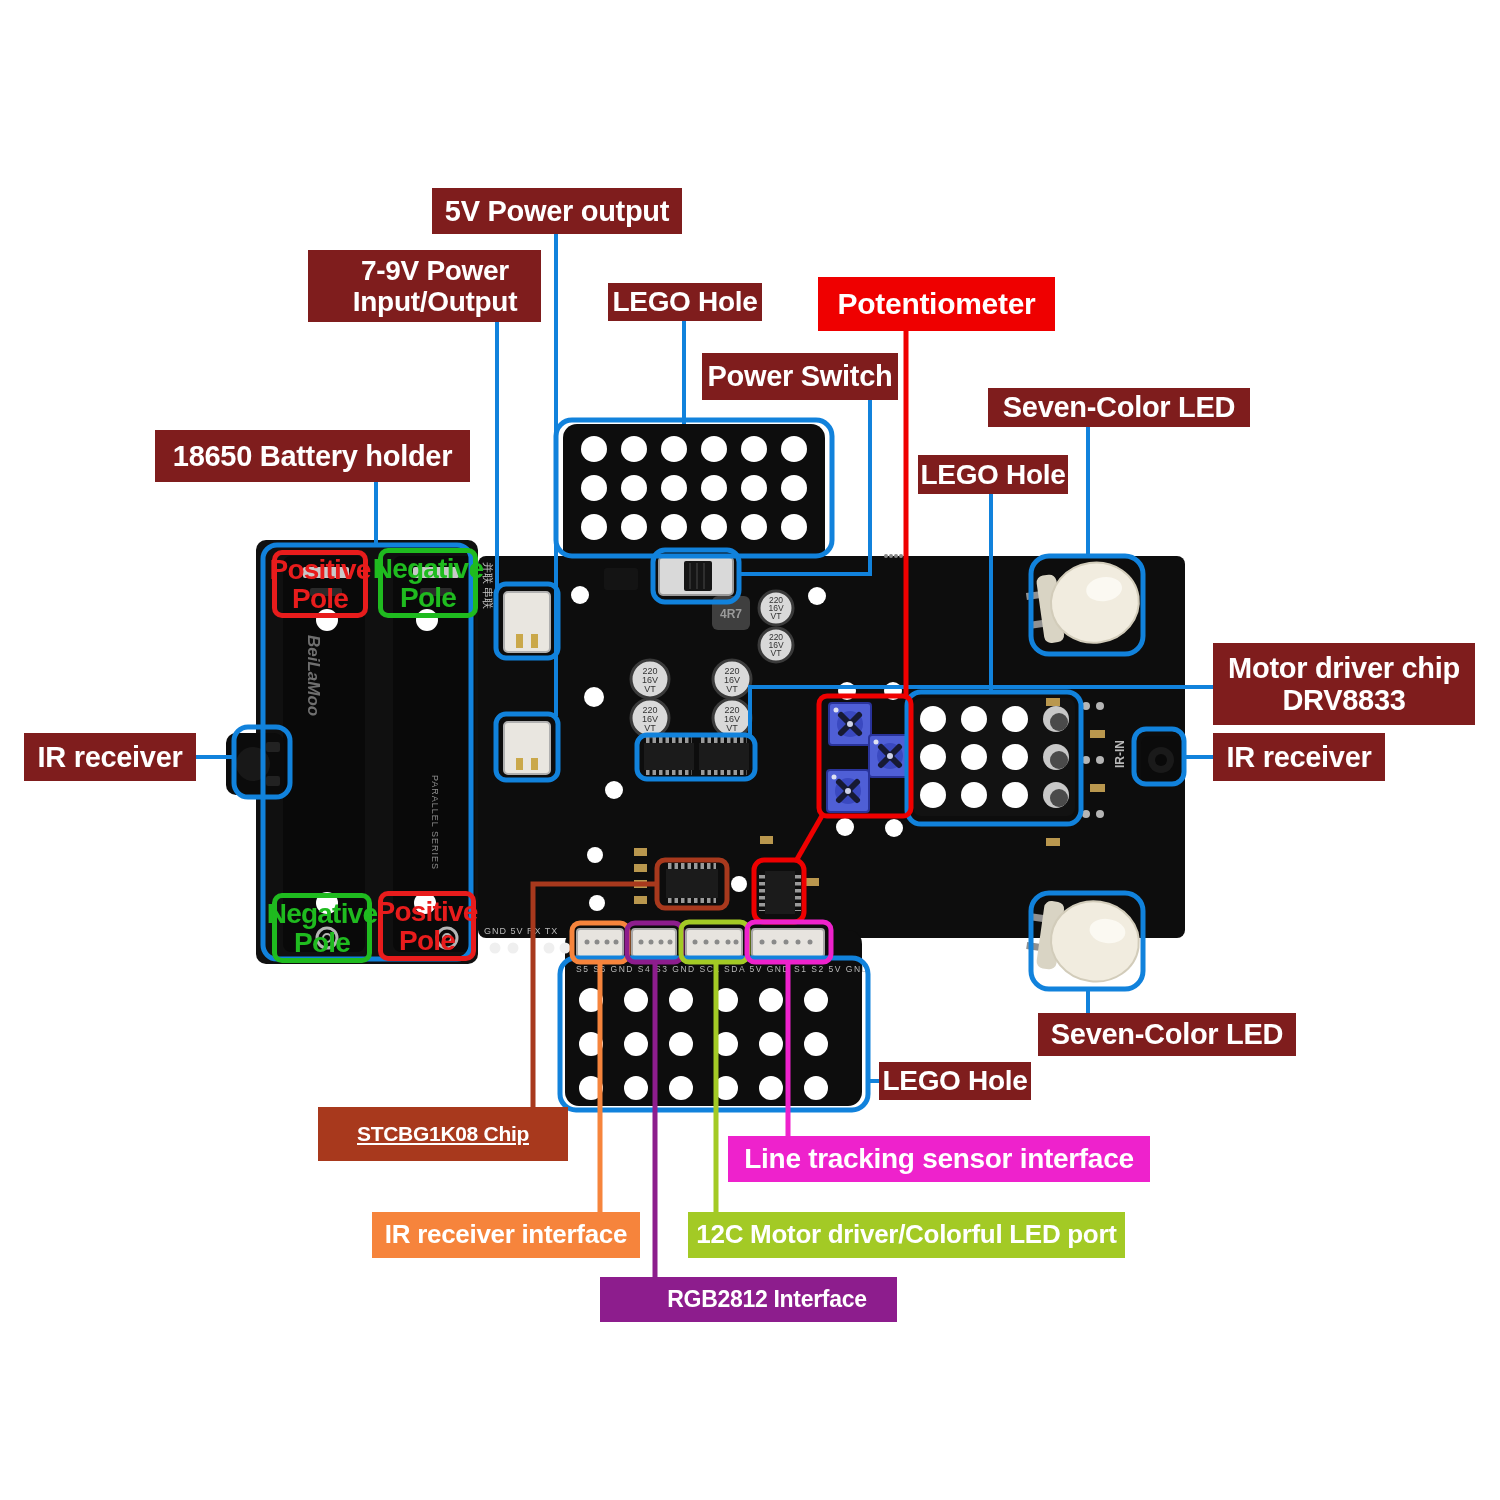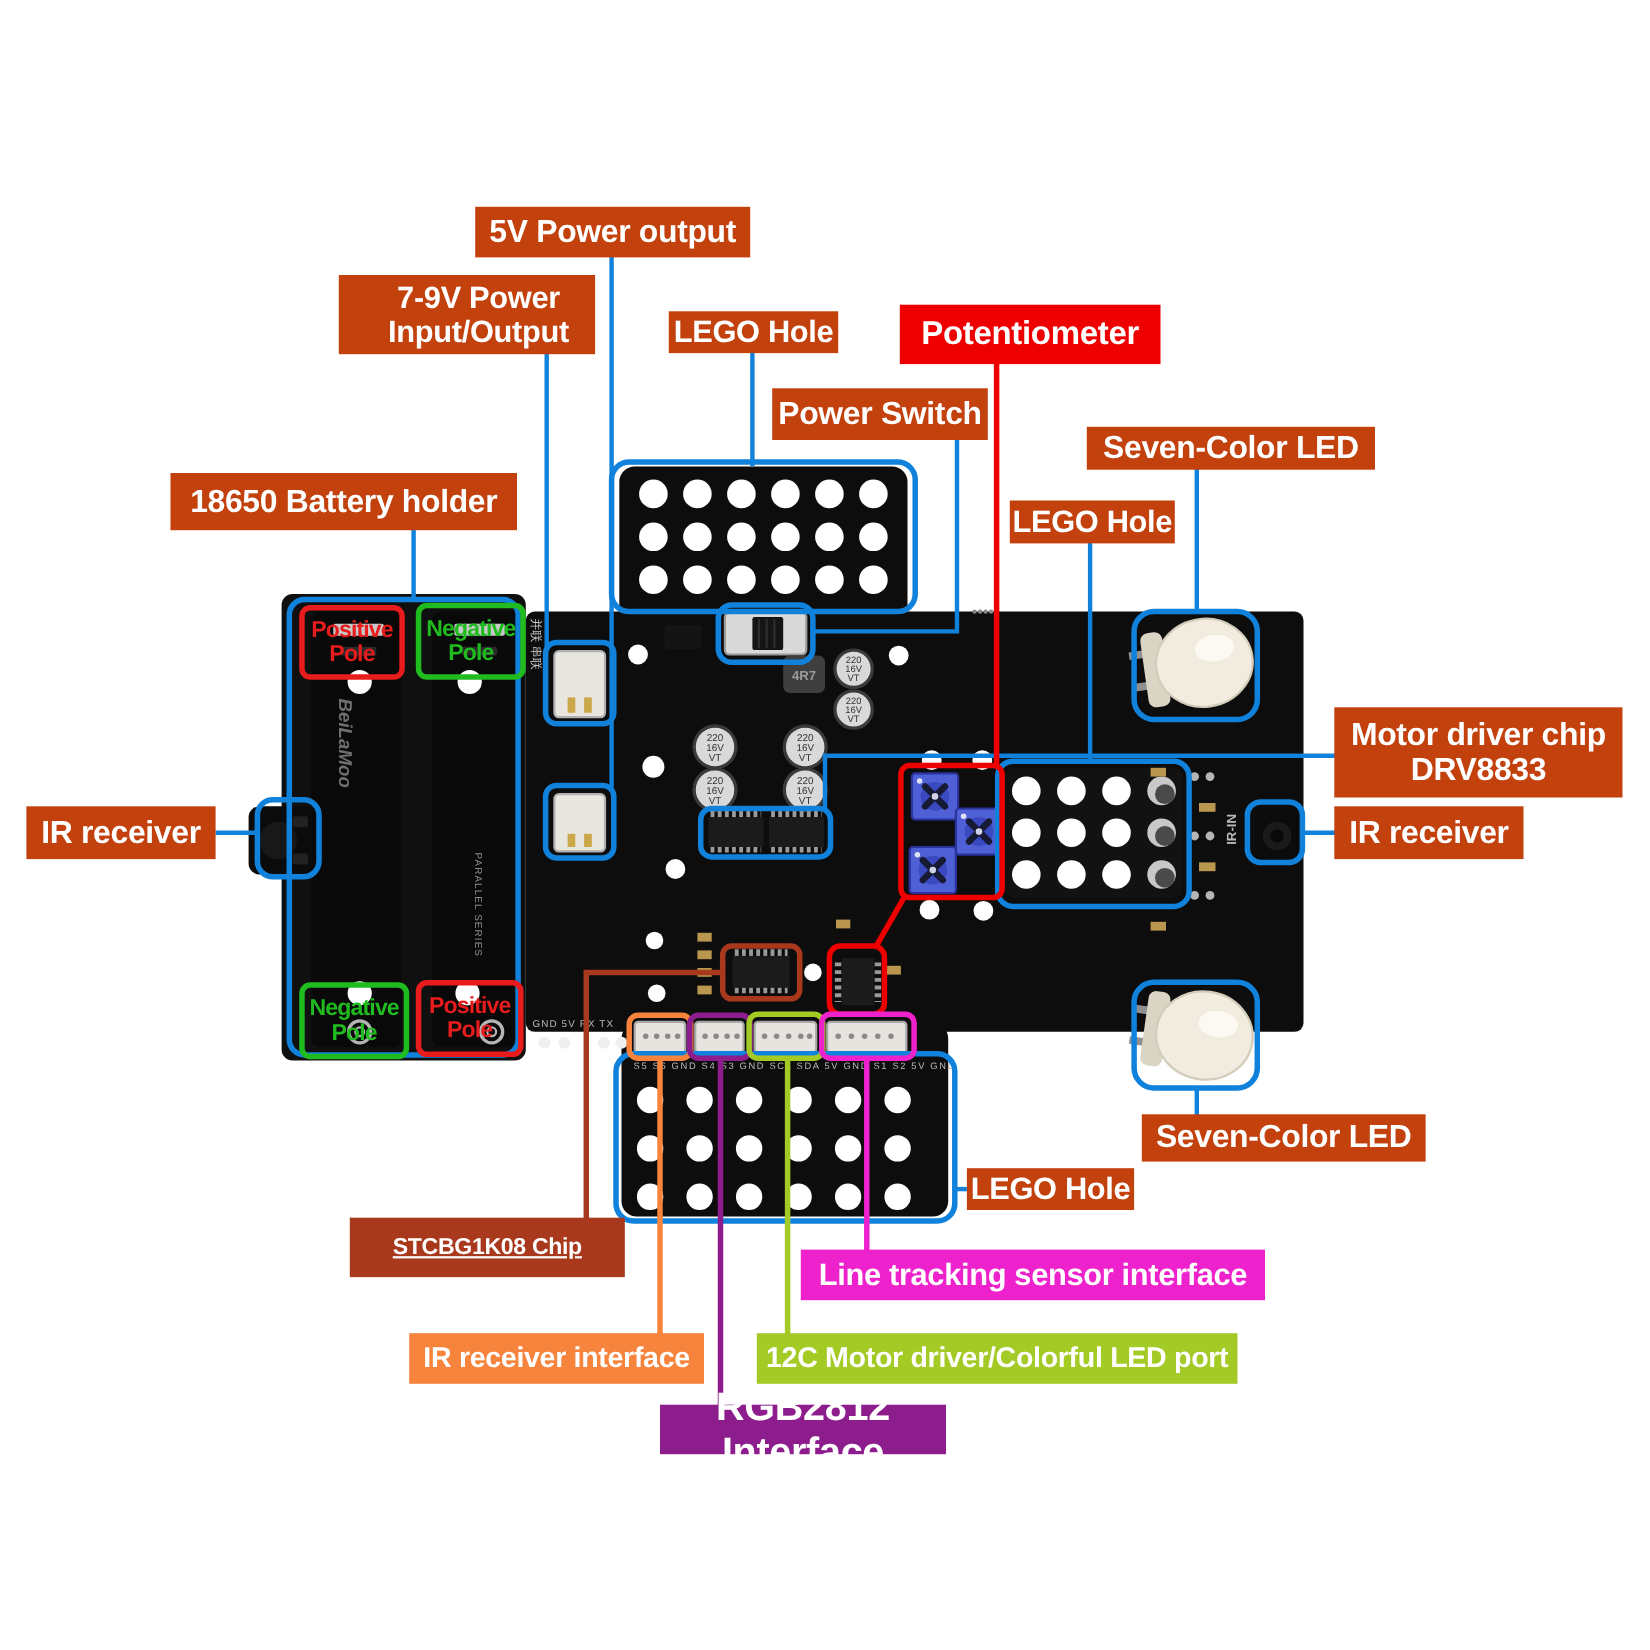--- a/index.html
+++ b/index.html
@@ -1,30 +1,30 @@
 <!DOCTYPE html>
 <html><head>
 <meta charset="utf-8">
 <style>
   html,body{margin:0;padding:0;background:#fff;}
   .page{position:relative;width:1500px;height:1500px;background:#fff;overflow:hidden;
         font-family:"Liberation Sans",sans-serif;}
   .board-svg{position:absolute;left:0;top:0;}
   .lbl{position:absolute;display:flex;align-items:center;justify-content:center;
        text-align:center;color:#fff;font-weight:700;line-height:1.12;letter-spacing:-0.3px;}
-  .bg-blue{background:#c2410c}
+  .bg-blue{background:#7f1d1d}
   .bg-red{background:#ef0000}
   .bg-brown{background:#a8391d}
   .bg-magenta{background:#ee22cc}
   .bg-orange{background:#f6843c}
   .bg-green{background:#a3ca25}
   .bg-purple{background:#8d1d8d}
   .pole{position:absolute;display:flex;align-items:center;justify-content:center;
         text-align:center;font-weight:700;border-radius:10px;line-height:1.05;
-        font-size:21px;letter-spacing:-0.8px;}
+        font-size:28px;letter-spacing:-0.8px;}
   .pole-red{border:5px solid #e81c1c;color:#e81c1c;}
   .pole-green{border:5px solid #1fbb1f;color:#1fbb1f;}
   
   .hole{fill:#ffffff}
   .oln{fill:none;stroke-linecap:round;stroke-linejoin:round;}
   .cline{fill:none;stroke-linecap:butt;}
   .silk{font-family:"Liberation Sans",sans-serif;fill:#b8b8b8;}
 </style>
 </head>
 <body>
@@ -408,20 +408,20 @@
   <div class="lbl bg-blue" style="left:879px;top:1062px;width:152px;height:38px;font-size:28px;">LEGO Hole</div>
 
   <div class="lbl bg-brown" style="left:318px;top:1107px;width:250px;height:54px;font-size:21px;text-decoration:underline;">STCBG1K08 Chip</div>
 
   <div class="lbl bg-orange" style="left:372px;top:1212px;width:268px;height:46px;font-size:26px;">IR receiver interface</div>
 
   <div class="lbl bg-magenta" style="left:728px;top:1136px;width:422px;height:46px;font-size:28px;">Line tracking sensor interface</div>
 
   <div class="lbl bg-green" style="left:688px;top:1212px;width:437px;height:46px;font-size:26px;">12C Motor driver/Colorful LED port</div>
 
-  <div class="lbl bg-purple" style="left:600px;top:1277px;width:260px;height:45px;font-size:36px;">RGB2812 Interface</div>
+  <div class="lbl bg-purple" style="left:600px;top:1277px;width:260px;height:45px;font-size:23px;padding-left:37px;">RGB2812 Interface</div>
 
   <div class="pole pole-red" style="left:272px;top:550px;width:86px;height:58px;">Positive Pole</div>
   <div class="pole pole-green" style="left:378px;top:548px;width:90px;height:60px;">Negative Pole</div>
   <div class="pole pole-green" style="left:272px;top:893px;width:90px;height:60px;">Negative Pole</div>
   <div class="pole pole-red" style="left:378px;top:891px;width:88px;height:60px;">Positive Pole</div>
 
 </div>
 
 </body></html>

